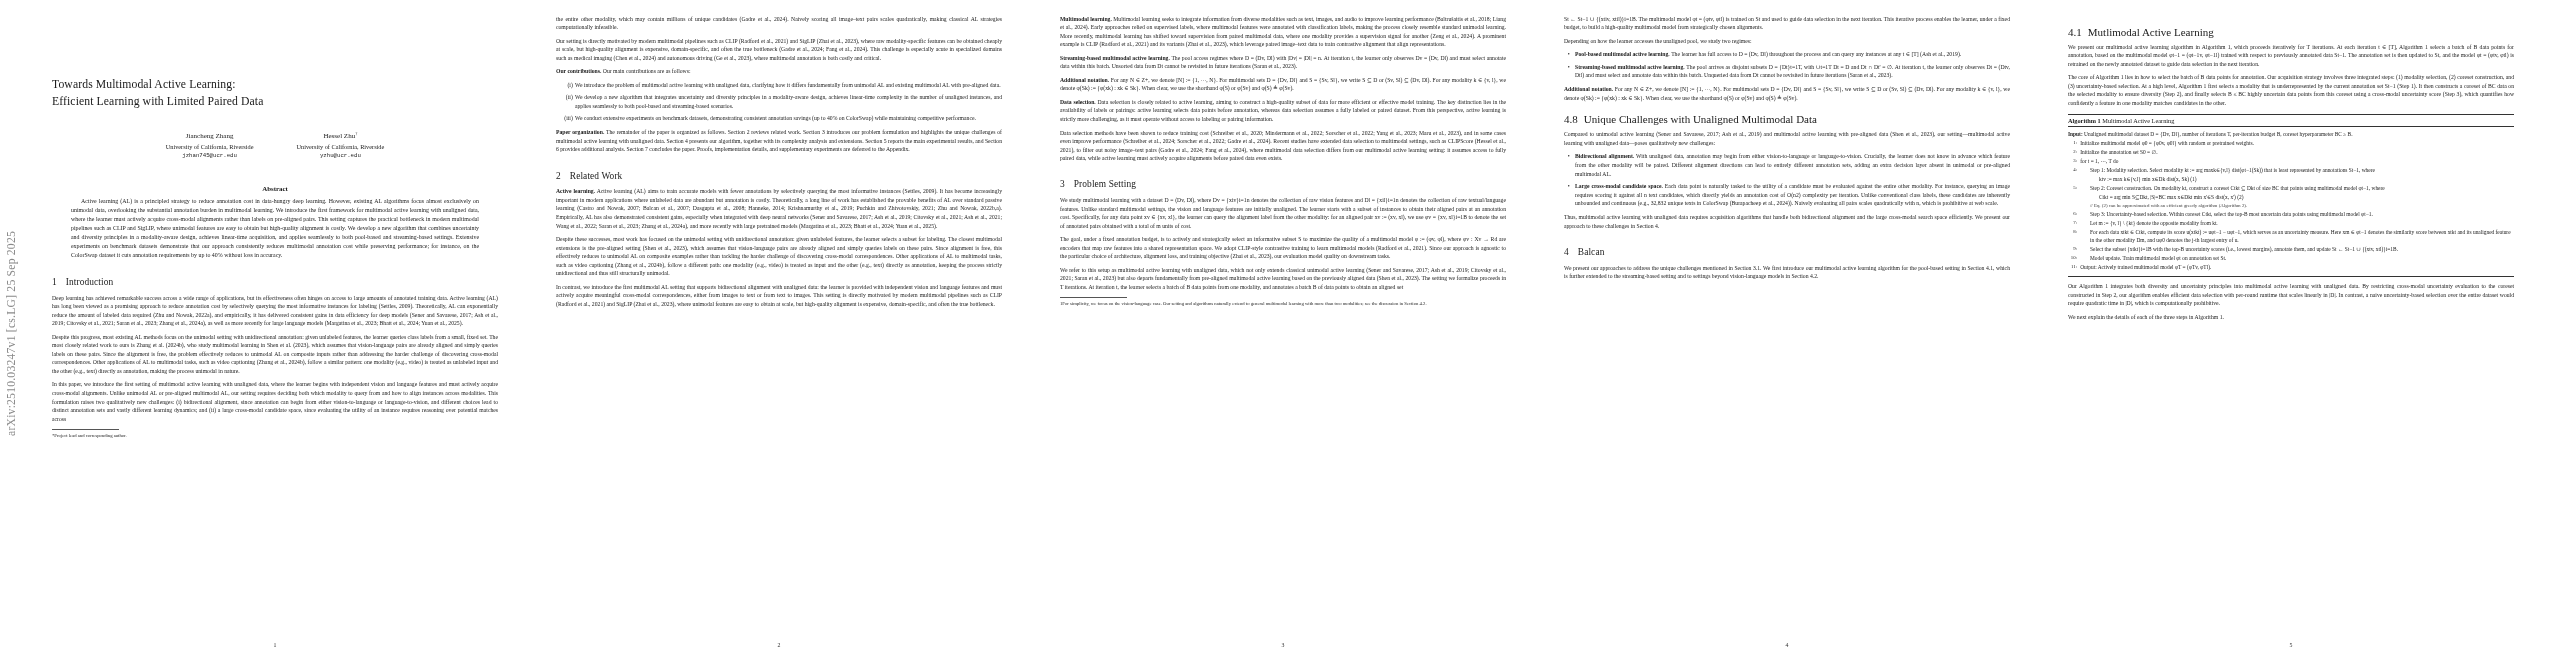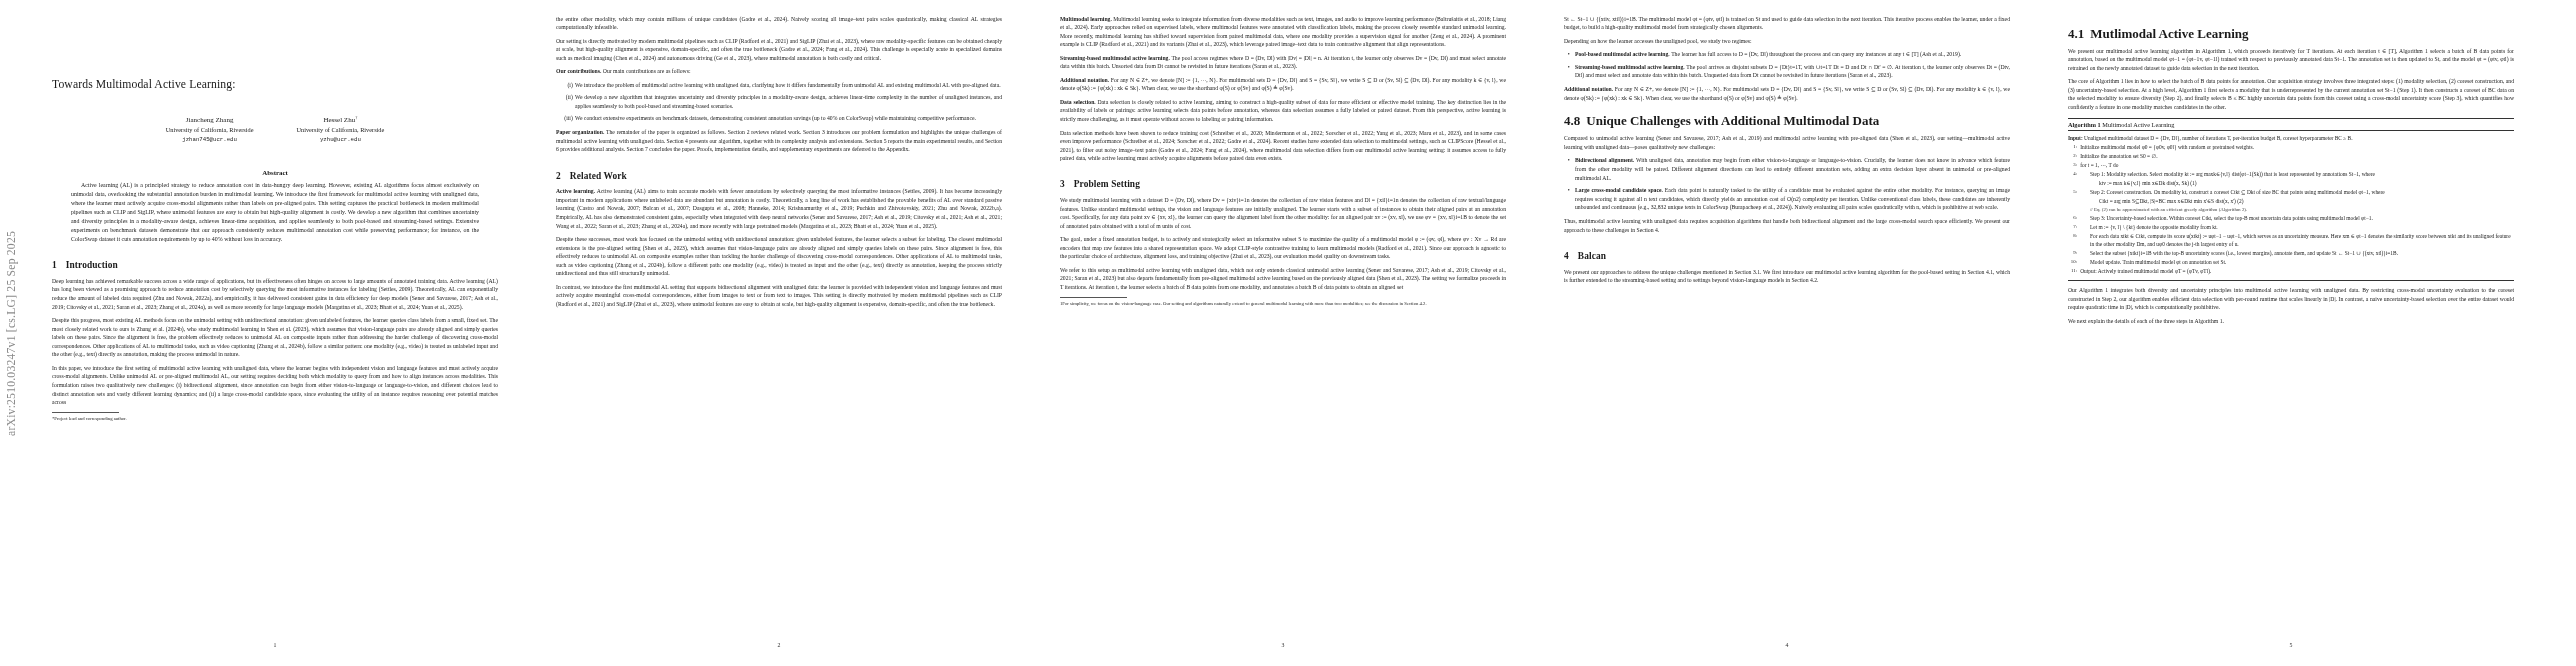--- a/index.html
+++ b/index.html
@@ -112,29 +112,29 @@
   .abs-body {
     font-size: 5.9px;
     line-height: 1.52;
     text-align: justify;
     text-indent: 10px;
     hyphens: auto;
   }
 
   h2.sec {
     font-size: 9.4px;
-    font-weight: bold;
+    font-weight: normal;
     margin: 16.7px 0 6.7px 0;
     letter-spacing: 0.1px;
   }
   h2.sec .num { margin-right: 9px; }
 
   h3.subsec {
-    font-size: 13px;
-    font-weight: bold;
+    font-size: 11px;
+    font-weight: normal;
     margin: 11px 0 5px 0;
   }
   h3.subsec .num { margin-right: 6.1px; }
 
   p.body {
     font-size: 5.7px;
     line-height: 1.50;
     text-align: justify;
     margin: 0 0 5px 0;
     hyphens: auto;
@@ -228,20 +228,21 @@
 <body>
 
 <div id="arxiv-stamp">arXiv:2510.03247v1  [cs.LG]  25 Sep 2025</div>
 
 <div id="pages">
 
   <div class="page">
     <div class="page-inner">
       <div class="title">
         <div>Towards Multimodal Active Learning:</div>
+        <div>Efficient Learning with Limited Paired Data</div>
       </div>
 
       <div class="authors">
         <div class="author">
           <div class="author-name">
             <span>Jiancheng Zhang</span>
           </div>
           <div class="author-aff">University of California, Riverside</div>
           <div class="author-mail">jzhan745@ucr.edu</div>
         </div>
@@ -377,21 +378,21 @@
           <span>The pool arrives as disjoint subsets D = {Dt}t=1T, with ∪t=1T Dt = D and Dt ∩ Dt' = ∅. At iteration t, the learner only observes Dt = (Dtv, Dtl) and must select and annotate data within this batch. Unqueried data from Dt cannot be revisited in future iterations (Saran et al., 2023).</span>
         </li>
       </ul>
 
       <p class="body">
         <span class="lead">Additional notation.</span>
         <span>For any N ∈ Z+, we denote [N] := {1, ⋯, N}. For multimodal sets D = {Dv, Dl} and S = {Sv, Sl}, we write S ⊆ D or (Sv, Sl) ⊆ (Dv, Dl). For any modality k ∈ {v, l}, we denote φ(Sk) := {φ(xk) : xk ∈ Sk}. When clear, we use the shorthand φ(S) or φ(Sv) and φ(S) ≜ φ(Sv).</span>
       </p>
 
       <h3 class="subsec">
-        <span class="num">4.8</span><span>Unique Challenges with Additional Multimodal Data</span>
+        <span class="num">4.8</span><span>Unique Challenges with Unaligned Multimodal Data</span>
       </h3>
 
       <p class="body">Compared to unimodal active learning (Sener and Savarese, 2017; Ash et al., 2019) and multimodal active learning with pre-aligned data (Shen et al., 2023), our setting—multimodal active learning with unaligned data—poses qualitatively new challenges:</p>
 
       <ul class="bullets">
         <li>
           <span class="lead">Bidirectional alignment.</span>
           <span>With unaligned data, annotation may begin from either vision-to-language or language-to-vision. Crucially, the learner does not know in advance which feature from the other modality will be paired. Different alignment directions can lead to entirely different annotation sets, adding an extra decision layer absent in unimodal or pre-aligned multimodal AL.</span>
         </li>
         <li>

